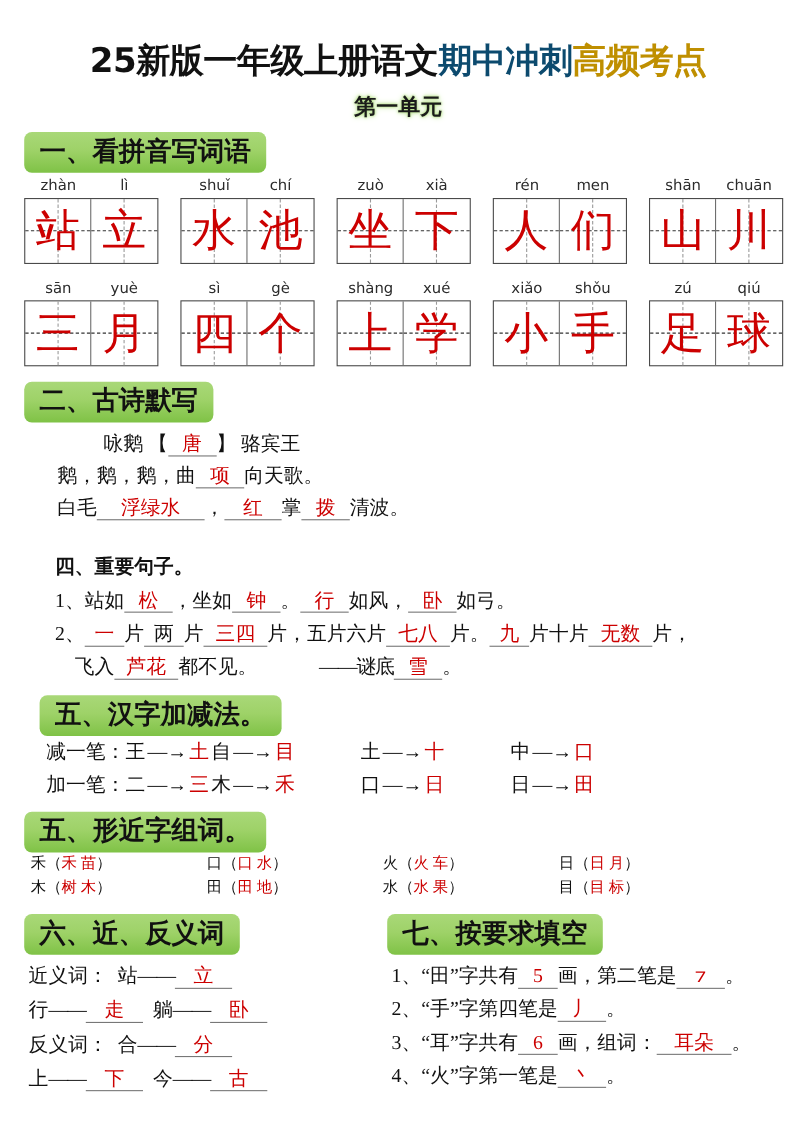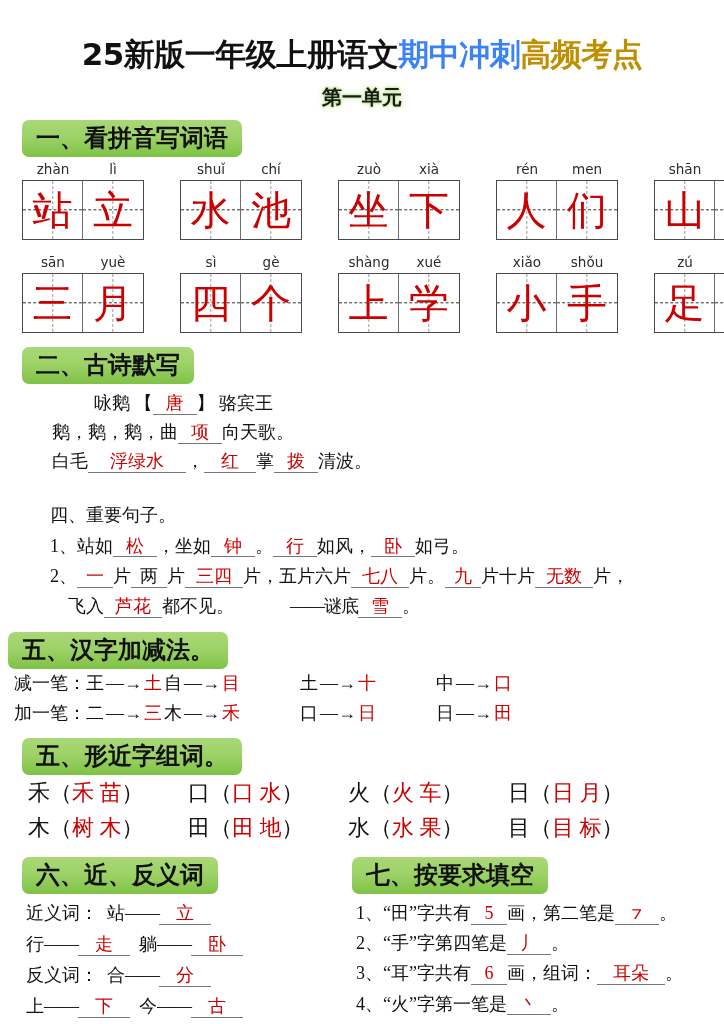--- a/index.html
+++ b/index.html
@@ -18,21 +18,21 @@
   .title{
     text-align:center;
     font-family:"DejaVu Sans","Liberation Sans",sans-serif;
     font-weight:bold;
     font-size:31px;
     letter-spacing:-0.5px;
     margin-top:34px;
     white-space:nowrap;
   }
   .t-black{color:#111;}
-  .t-red{color:#3b82f6;text-align:center;}
+  .t-red{color:#0c4a6e;text-align:center;}
   .t-gold{color:#BF8F00;margin-top:27px;}
 
   .unit{
     text-align:center;
     font-size:20px;
     font-weight:bold;
     margin-top:8px;
     color:#1a1a1a;
     text-shadow:0 0 3px #b7e08a,0 0 6px #c9e8a5,0 0 2px #b7e08a;
   }
@@ -48,21 +48,21 @@
     padding:3px 14px 4px 14px;
     line-height:1.25;
     box-sizing:border-box;
   }
 
   
   .sec1{margin-top:9px;padding-left:22px;}
   .gridrow{
     display:flex;
     justify-content:space-between;
-    gap:36px;
+    gap:20px;
     margin-top:4px;
     padding-right:18px;
   }
   .word{display:flex;flex-direction:column;align-items:center;}
   .pinyins{display:flex;}
   .pinyins span{
     width:60px;text-align:center;
     font-family:"DejaVu Sans","Liberation Sans",sans-serif;
     font-size:13.5px;color:#2b2b2b;
     padding-bottom:3px;
@@ -113,34 +113,34 @@
   }
   .bl.k{color:#111;}
   .w30{min-width:30px;} .w38{min-width:38px;} .w46{min-width:46px;}
   .w52{min-width:52px;} .w62{min-width:62px;}
   .w92{min-width:92px;} .w120{min-width:120px;}
 
   .red{color:#CC0000;}
 
   
   .sec4{margin-top:13px;padding-left:22px;font-size:18px;line-height:1.68;}
-  .sec4 .h{font-weight:normal;padding-left:28px;margin-top:24px;}
+  .sec4 .h{font-weight:bold;padding-left:28px;margin-top:24px;}
   .sec4 .ln{white-space:nowrap;}
   .sec4 .cont{padding-left:28px;}
 
   
-  .sec5a{margin-top:11px;padding-left:8px;}
+  .sec5a{margin-top:11px;padding-left:36px;}
   .rowline{display:flex;font-size:18px;line-height:1.62;padding-left:6px;}
   .rowline .lbl{width:150px;}
   .rowline .it{width:136px;}
   .arrow{padding:0 2px;}
 
   
   .sec5b{margin-top:10px;padding-left:22px;}
-  .zrow{display:flex;font-size:22px;line-height:1.62;padding-left:6px;}
+  .zrow{display:flex;font-size:14px;line-height:1.62;padding-left:6px;}
   .zrow .zi{width:160px;}
   .zrow .zi.last{width:auto;}
 
   
   .twocol2{display:flex;margin-top:11px;padding-left:22px;}
   .c6{width:330px;}
   .c7{width:372px;}
   .sec6body{font-size:18px;line-height:1.72;margin-top:4px;padding-left:4px;}
   .sec7body{font-size:18px;line-height:1.68;margin-top:4px;padding-left:4px;}
   .dash{letter-spacing:-1px;}

